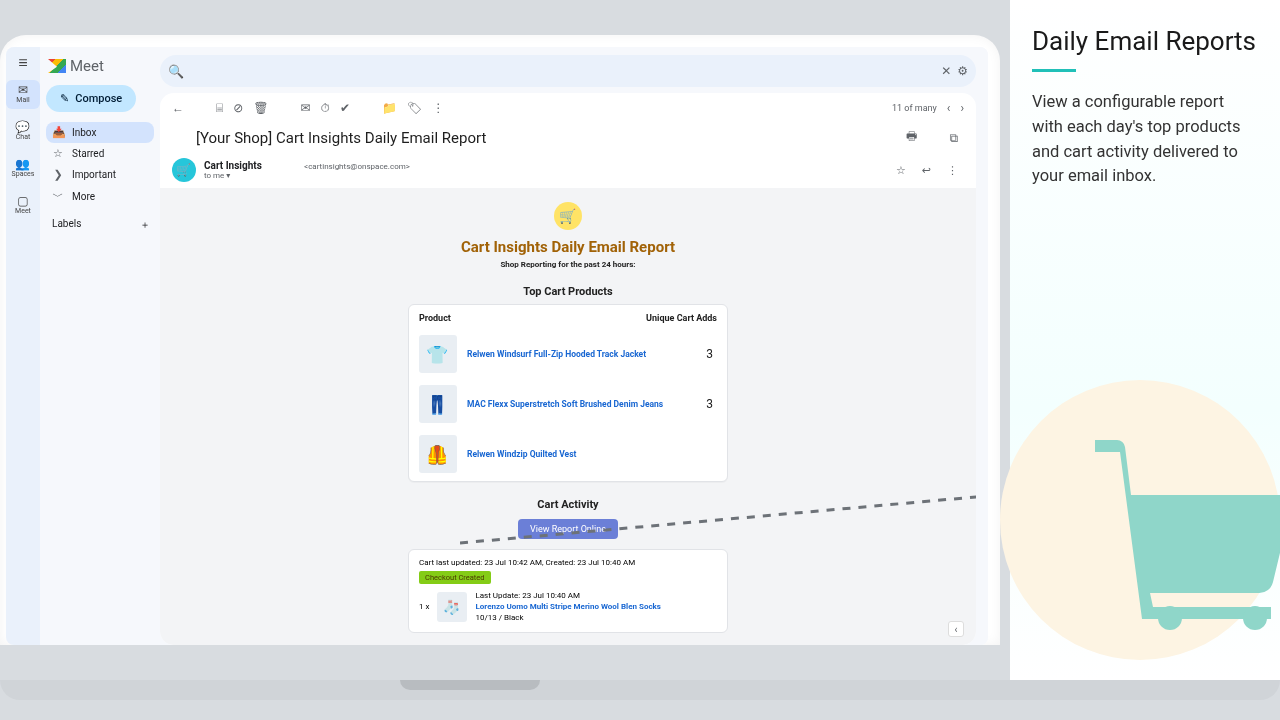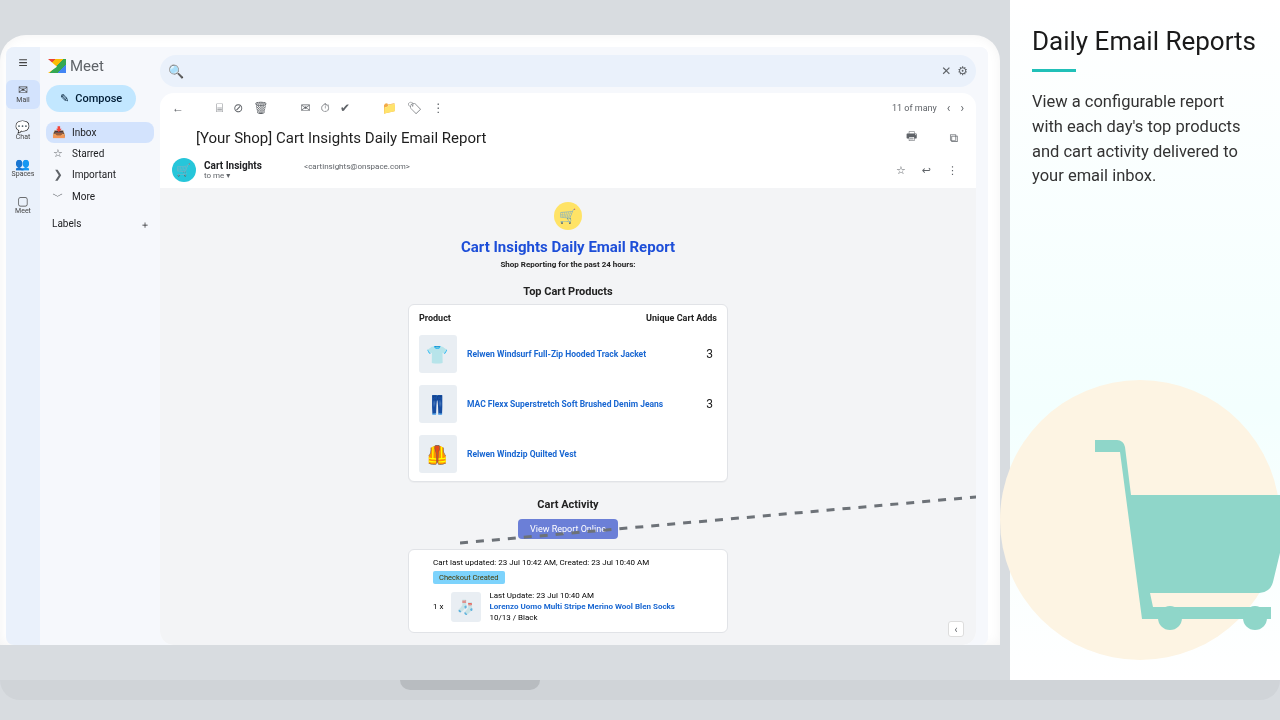--- a/index.html
+++ b/index.html
@@ -57,35 +57,35 @@
   .fromrow { display:flex; align-items:center; gap:8px; padding:0 18px 6px 12px; font-size:9px; color:#202124; }
   .avatar { width:24px; height:24px; border-radius:50%; background:#26c6da; display:flex; align-items:center; justify-content:center; color:#0b3538; font-size:12px; }
   .from strong { font-size:10px; }
   .from em { font-style:normal; color:#5f6368; font-size:8px;margin-left:40px; }
   .fromrow .sp { flex:1; }
   .fromrow .ficon { color:#5f6368; font-size:11px; cursor:pointer; margin-left:8px; }
 
   .body { background:#f3f4f6; padding:14px; overflow:auto; height:480px; }
   .body-inner { text-align:center; }
   .app-icon { width:28px; height:28px; border-radius:50%; background:#ffe366; display:inline-flex; align-items:center; justify-content:center; color:#0b8071; font-size:14px; }
-  .body h2 { font-size:15px; font-weight:700; color:#1d4ed8; margin:8px 0 4px; }
+  .body h2 { font-size:15px; font-weight:700; color:#a16207; margin:8px 0 4px; }
   .body .sub { font-size:8px; font-weight:700; color:#222; }
   .body h3 { font-size:11px; font-weight:700; color:#222; margin:16px 0 6px; }
 
   .card { width:320px; margin:0 auto 10px; background:#fff; border:1px solid #e1e3e7; border-radius:6px; text-align:left; font-size:9px; box-shadow:0 1px 1px rgba(0,0,0,.03); }
   .card.products .hdr { display:flex; justify-content:space-between; padding:8px 10px; font-weight:700; color:#222; }
   .prow { display:flex; align-items:center; padding:4px 10px 8px; gap:10px; }
   .thumb { width:38px; height:38px; background:#e9eef3; border-radius:3px; display:flex; align-items:center; justify-content:center; color:#111; font-size:18px; }
   .prow a { color:#1967d2; font-size:8.5px; flex:1; text-decoration:none; font-weight:700; }
   .prow .cnt { font-size:12px; color:#222; padding-right:4px; }
 
   .viewbtn { background:#6b7fd7; color:#fff; border:none; border-radius:4px; padding:5px 12px; font-size:9px; cursor:pointer; }
 
-  .actcard { width:320px; margin:0 auto 10px; background:#fff; border:1px solid #e1e3e7; border-radius:6px; text-align:left; font-size:8px; padding:8px 24px; }
-  .badge { display:inline-block; background:#7dd3fc; color:#4a3a00; font-size:7.5px; padding:2px 6px; border-radius:2px; margin-top:4px; }
+  .actcard { width:320px; margin:0 auto 10px; background:#fff; border:1px solid #e1e3e7; border-radius:6px; text-align:left; font-size:8px; padding:8px 10px; }
+  .badge { display:inline-block; background:#84cc16; color:#4a3a00; font-size:7.5px; padding:2px 6px; border-radius:2px; margin-top:4px; }
   .actline { display:flex; align-items:center; gap:8px; margin-top:6px; }
   .actline .thumb { width:30px; height:30px; font-size:14px; }
   .actline .txt div { line-height:1.4; }
   .actline a { color:#1967d2; font-size:8px; font-weight:700; text-decoration:none; }
 
   .dashed { position:absolute; left:300px; top:395px; width:560px; height:60px; pointer-events:none; }
   .showmore { position:absolute; right:12px; bottom:8px; width:16px; height:16px; background:#fff; border:1px solid #ddd; border-radius:3px; font-size:10px; color:#5f6368; display:flex; align-items:center; justify-content:center; cursor:pointer; }
 </style>
 </head>
 <body>

